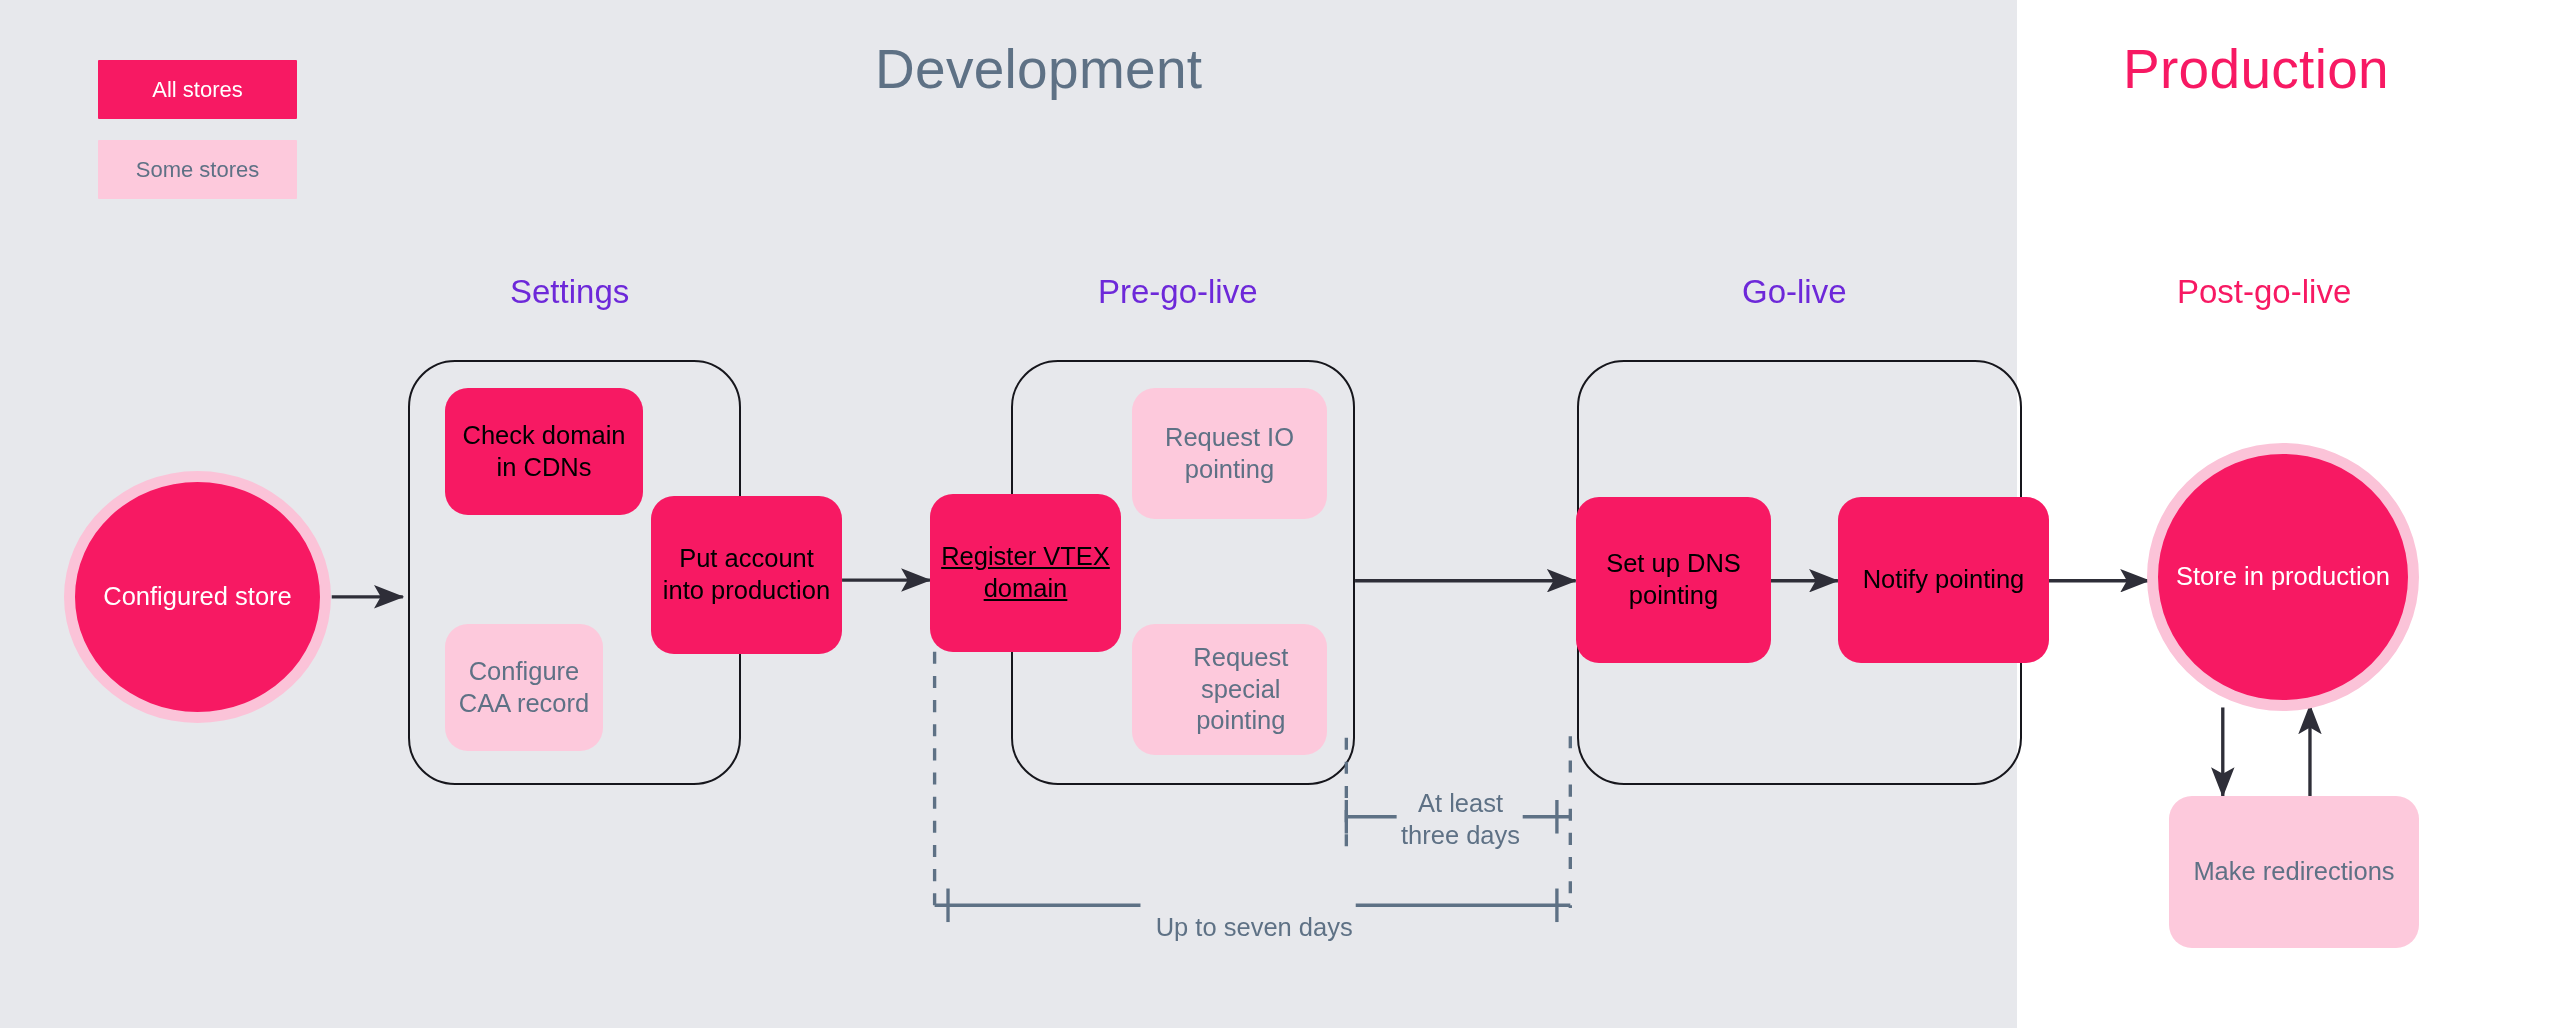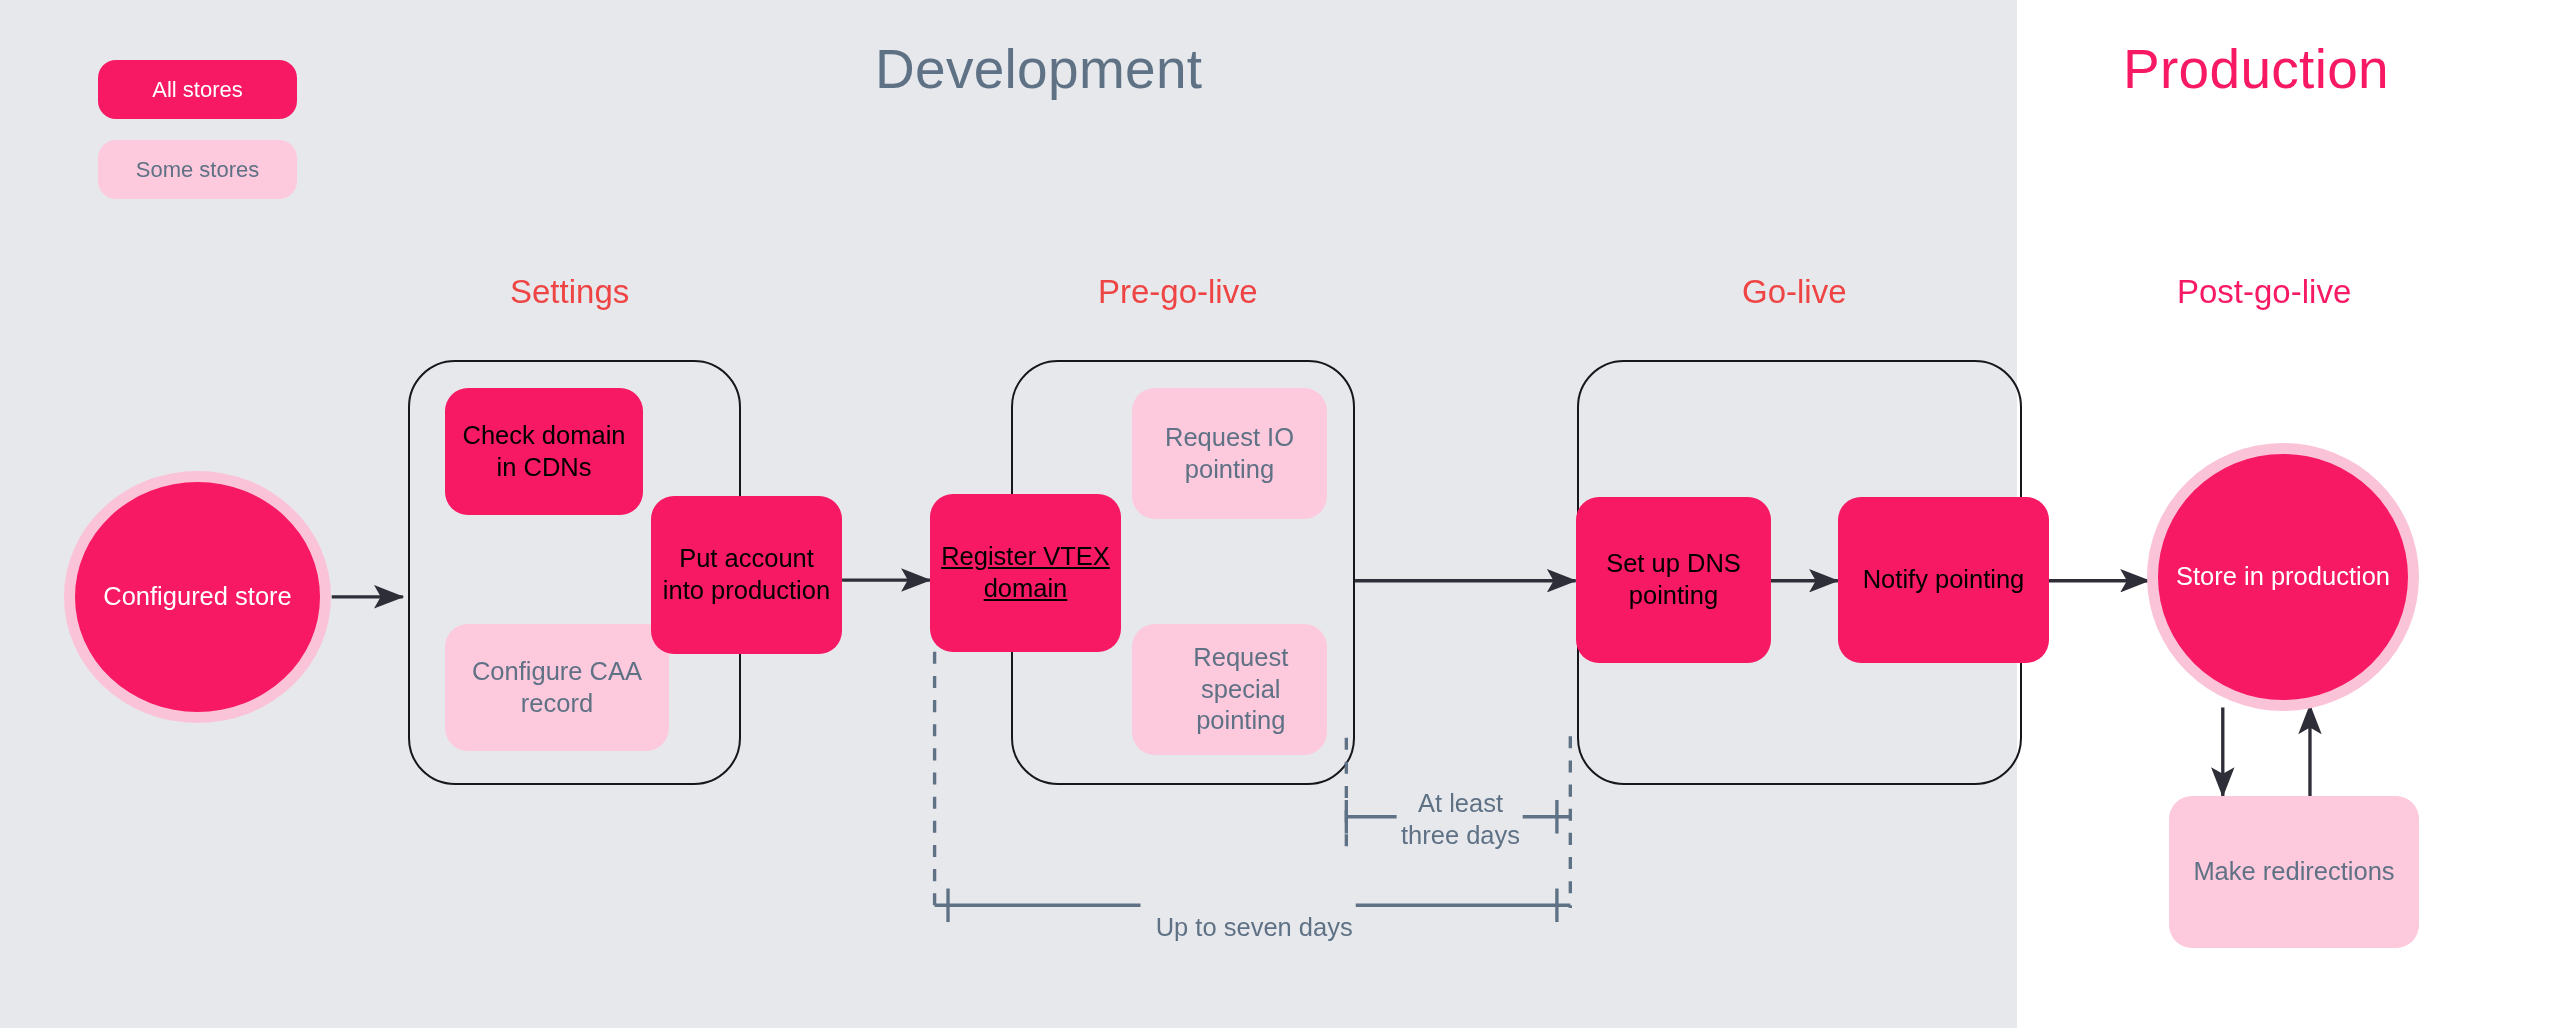--- a/index.html
+++ b/index.html
@@ -25,33 +25,33 @@
     white-space:nowrap;
     line-height:1;
   }
   #title-dev{left:875px;top:42px;color:#5E7185;}
   #title-prod{left:2123px;top:42px;color:#F71963;}
 
   
   .legend-chip{
     position:absolute;left:98px;
     width:199px;height:59px;
-    border-radius:18px;
+    border-radius:1px;
     display:flex;align-items:center;justify-content:center;
     font-size:22px;line-height:1;
   }
   #legend-all{top:60px;background:#F71963;color:#ffffff;}
   #legend-some{top:140px;background:#FDC9DC;color:#5E7185;}
 
   
   .stage-label{
     position:absolute;font-size:33px;line-height:1;
     white-space:nowrap;
   }
-  .stage-label.dev{color:#ef4444;}
+  .stage-label.dev{color:#6d28d9;}
   .stage-label.prod{color:#F71963;}
 
   
   .group-box{
     position:absolute;
     border:2.3px solid #16161C;
     border-radius:47px;
     background:transparent;
     box-sizing:border-box;
   }
@@ -134,21 +134,21 @@
     <line x1="2639" y1="866" x2="2740" y2="866" stroke="#2E2E38" stroke-width="5" marker-end="url(#arrowhead)"></line>
 
     <line x1="3054" y1="866" x2="3204" y2="866" stroke="#2E2E38" stroke-width="5" marker-end="url(#arrowhead)"></line>
 
     <line x1="3314" y1="1055" x2="3314" y2="1187" stroke="#2E2E38" stroke-width="5" marker-end="url(#arrowhead)"></line>
 
     <line x1="3444" y1="1187" x2="3444" y2="1052" stroke="#2E2E38" stroke-width="5" marker-end="url(#arrowhead)"></line>
   </svg>
 
   <div class="task all" style="left:445px;top:388px;width:198px;height:127px;">Check domain in CDNs</div>
-  <div class="task some" style="left:445px;top:624px;width:224px;height:127px;">Configure CAA record</div>
+  <div class="task some" style="left:445px;top:624px;width:158px;height:127px;">Configure CAA record</div>
   <div class="task all" style="left:651px;top:496px;width:191px;height:158px;">Put account into production</div>
 
   <div class="task all" style="left:930px;top:494px;width:191px;height:158px;text-decoration:underline;">Register VTEX domain</div>
   <div class="task some" style="left:1132px;top:388px;width:195px;height:131px;">Request IO pointing</div>
   <div class="task some" style="left:1132px;top:624px;width:195px;height:131px;padding-left:32px;">Request special pointing</div>
 
   <div class="task all" style="left:1576px;top:497px;width:195px;height:166px;">Set up DNS pointing</div>
   <div class="task all" style="left:1838px;top:497px;width:211px;height:166px;">Notify pointing</div>
 
   <div class="task some" style="left:2145px;top:796px;width:250px;height:152px;margin-left:24px;">Make redirections</div>

